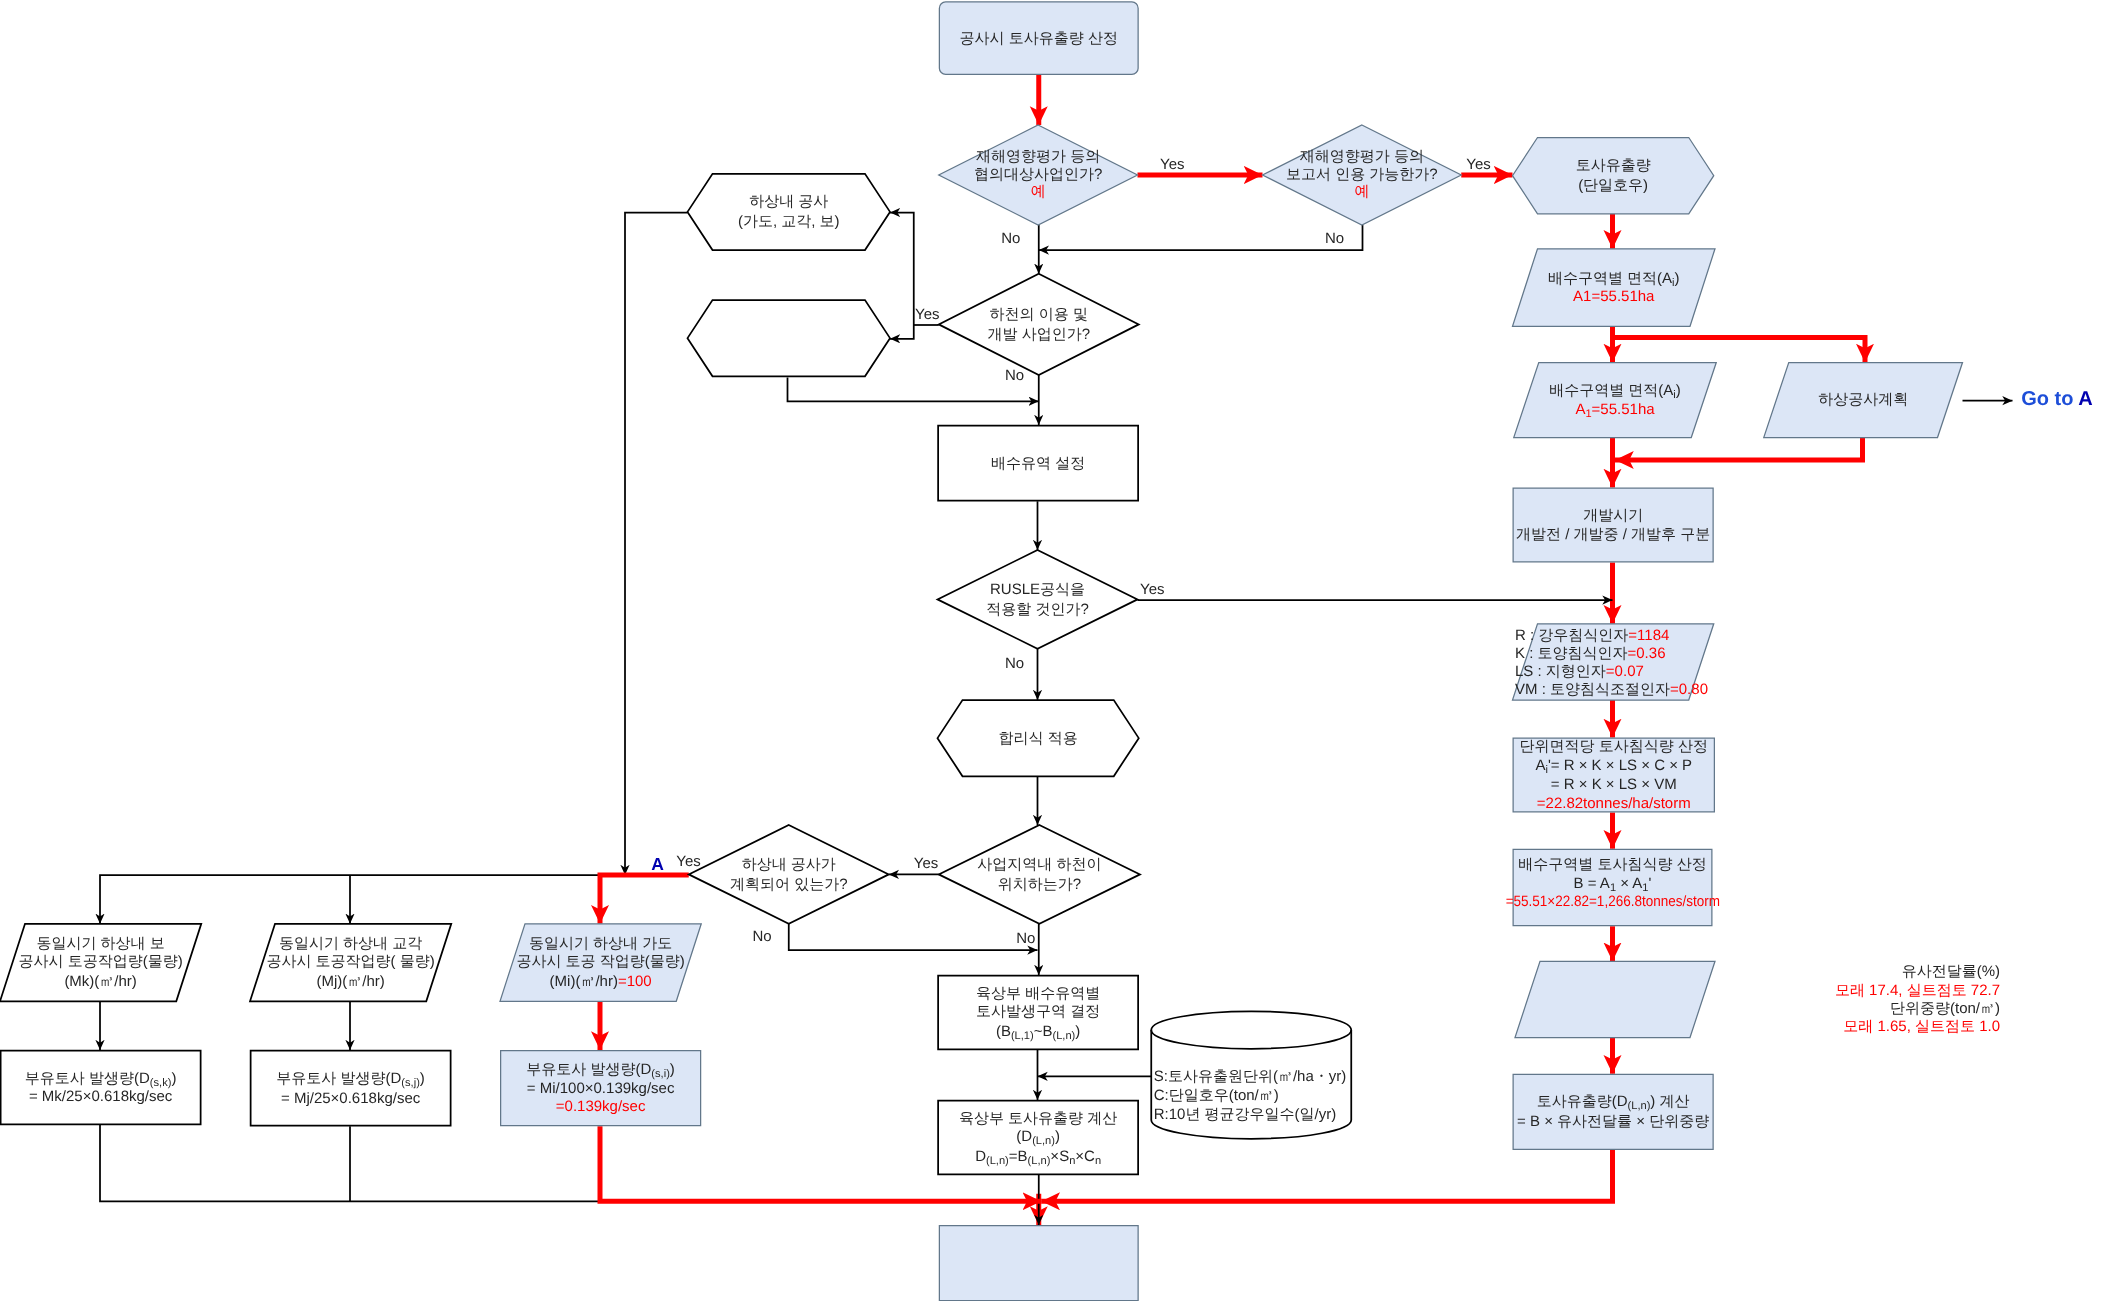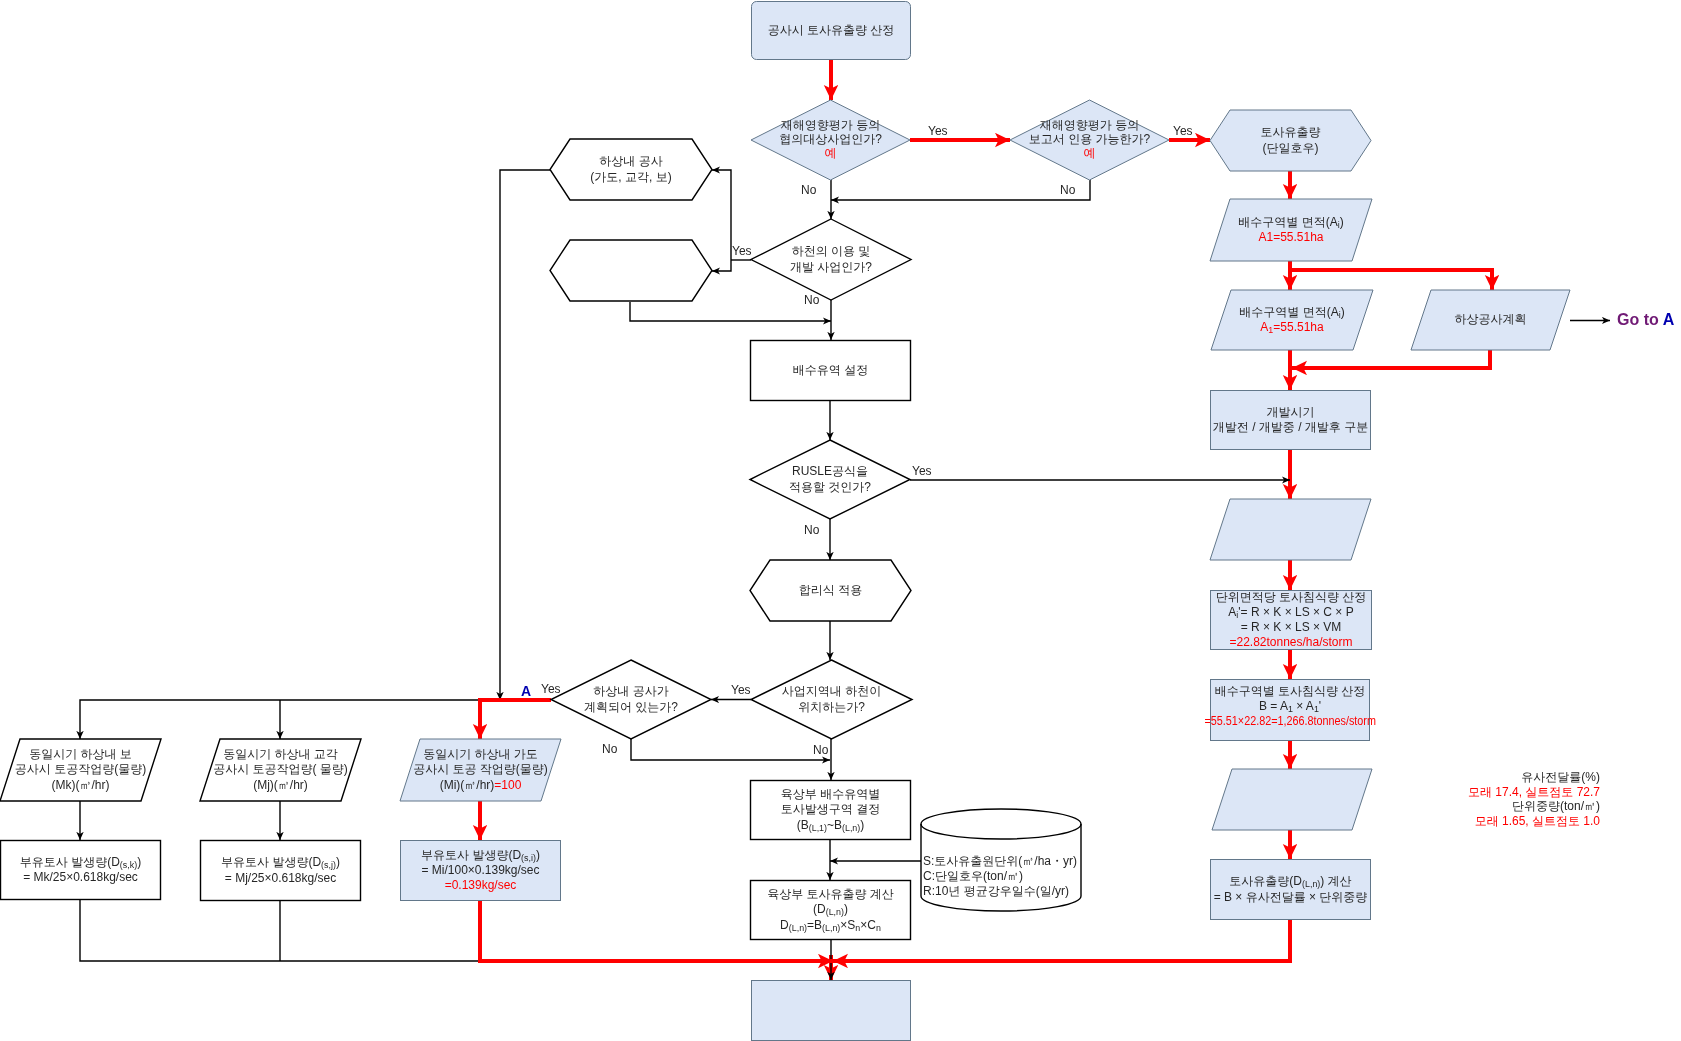--- a/index.html
+++ b/index.html
@@ -10,21 +10,21 @@
   svg#chart{position:absolute;left:0;top:0;display:block;}
   .txt{position:absolute;text-align:center;line-height:1.18;
        font-size:12px;color:#262626;white-space:nowrap;
        font-family:"Liberation Sans","DejaVu Sans",sans-serif;}
   .txt sub{font-size:0.74em;line-height:0;vertical-align:-0.28em;}
   .r{color:#ff0000;}
   .bl{color:#0000b0;font-weight:bold;}
   .sq{display:inline-block;transform:scaleX(0.9);transform-origin:center;}
   .edgelbl{position:absolute;font-size:12px;color:#262626;white-space:nowrap;}
   .edgelbl.bl{color:#0000b0;font-weight:bold;}
-  .edgelbl .r{color:#701a75;}
+  .edgelbl .r{color:#1d4ed8;}
   .edgelbl .bl{color:#0000b0;}
 </style>
 </head>
 <body>
 <div id="stage">
 
 <svg id="chart" width="1681" height="1041" viewBox="0 0 1681 1041">
   <defs>
     <marker id="ab" markerWidth="11" markerHeight="11" refX="8.2" refY="3.7" orient="auto" markerUnits="userSpaceOnUse">
       <path d="M0,0 L8.2,3.7 L0,7.4 L2.3,3.7 Z" fill="#000000"></path>
@@ -119,20 +119,21 @@
     <div class="txt" style="left: 889.5px; width: 400px; top: 119.15px; line-height: 13.9px;"><span>재해영향평가 등의</span><br><span>보고서 인용 가능한가?</span><br><span class="r">예</span></div>
     <div class="txt" style="left: 1090.5px; width: 400px; top: 125.3px; line-height: 15.2px;"><span>토사유출량</span><br><span>(단일호우)</span></div>
     <div class="txt" style="left: 431px; width: 400px; top: 154.3px; line-height: 15.2px;"><span>하상내 공사</span><br><span>(가도, 교각, 보)</span></div>
     <div class="txt" style="left: 631px; width: 400px; top: 244.3px; line-height: 15.2px;"><span>하천의 이용 및</span><br><span>개발 사업인가?</span></div>
     <div class="txt" style="left: 1091px; width: 400px; top: 214.8px; line-height: 15.2px;"><span>배수구역별 면적(A</span><sub>i</sub><span>)</span><br><span class="r">A1=55.51ha</span></div>
     <div class="txt" style="left: 630.5px; width: 400px; top: 362.9px; line-height: 15.2px;"><span>배수유역 설정</span></div>
     <div class="txt" style="left: 1092px; width: 400px; top: 304.8px; line-height: 15.2px;"><span>배수구역별 면적(A</span><sub>i</sub><span>)</span><br><span class="r">A</span><sub class="r">1</sub><span class="r">=55.51ha</span></div>
     <div class="txt" style="left: 1290.5px; width: 400px; top: 312.4px; line-height: 15.2px;"><span>하상공사계획</span></div>
     <div class="txt" style="left: 1090.5px; width: 400px; top: 404.8px; line-height: 15.2px;"><span>개발시기</span><br><span>개발전 / 개발중 / 개발후 구분</span></div>
     <div class="txt" style="left: 630px; width: 400px; top: 464.3px; line-height: 15.2px;"><span>RUSLE공식을</span><br><span>적용할 것인가?</span></div>
+    <div class="txt" style="text-align: left; left: 1212px; width: 400px; top: 501.1px; line-height: 14.2px;"><span>R : 강우침식인자</span><span class="r">=1184</span><br><span>K : 토양침식인자</span><span class="r">=0.36</span><br><span>LS : 지형인자</span><span class="r">=0.07</span><br><span>VM : 토양침식조절인자</span><span class="r">=0.80</span></div>
     <div class="txt" style="text-align: right; left: 1200px; width: 400px; top: 770.3px; line-height: 14.6px;"><span>유사전달률(%)</span><br><span class="r">모래 17.4, 실트점토 72.7</span><br><span>단위중량(ton/㎥)</span><br><span class="r">모래 1.65, 실트점토 1.0</span></div>
     <div class="txt" style="left: 630.5px; width: 400px; top: 582.9px; line-height: 15.2px;"><span>합리식 적용</span></div>
     <div class="txt" style="left: 1091px; width: 400px; top: 590.2px; line-height: 14.9px;"><span>단위면적당 토사침식량 산정</span><br><span>A</span><sub>i</sub><span>'= R × K × LS × C × P</span><br><span>= R × K × LS × VM</span><br><span class="r">=22.82tonnes/ha/storm</span></div>
     <div class="txt" style="left: 431px; width: 400px; top: 684.3px; line-height: 15.2px;"><span>하상내 공사가</span><br><span>계획되어 있는가?</span></div>
     <div class="txt" style="left: 631.5px; width: 400px; top: 684.3px; line-height: 15.2px; text-align: center;"><span>사업지역내 하천이</span><br><span>위치하는가?</span></div>
     <div class="txt" style="left: 1090px; width: 400px; top: 684px; line-height: 15.2px;"><span>배수구역별 토사침식량 산정</span><br><span>B = A</span><sub>1</sub><span> × A</span><sub>1</sub><span>'</span><br><span class="sq"><span class="r">=55.51×22.82=1,266.8tonnes/storm</span></span></div>
     <div class="txt" style="left: -119.5px; width: 400px; top: 747.2px; line-height: 15.2px;"><span>동일시기 하상내 보</span><br><span>공사시 토공작업량(물량)</span><br><span>(Mk)(㎥/hr)</span></div>
     <div class="txt" style="left: 80.5px; width: 400px; top: 747.2px; line-height: 15.2px;"><span>동일시기 하상내 교각</span><br><span>공사시 토공작업량( 물량)</span><br><span>(Mj)(㎥/hr)</span></div>
     <div class="txt" style="left: 280.5px; width: 400px; top: 747.2px; line-height: 15.2px;"><span>동일시기 하상내 가도</span><br><span>공사시 토공 작업량(물량)</span><br><span>(Mi)(㎥/hr)</span><span class="r">=100</span></div>
     <div class="txt" style="left: 630.5px; width: 400px; top: 787.2px; line-height: 15.2px;"><span>육상부 배수유역별</span><br><span>토사발생구역 결정</span><br><span>(B</span><sub>(L,1)</sub><span>~B</span><sub>(L,n)</sub><span>)</span></div>

